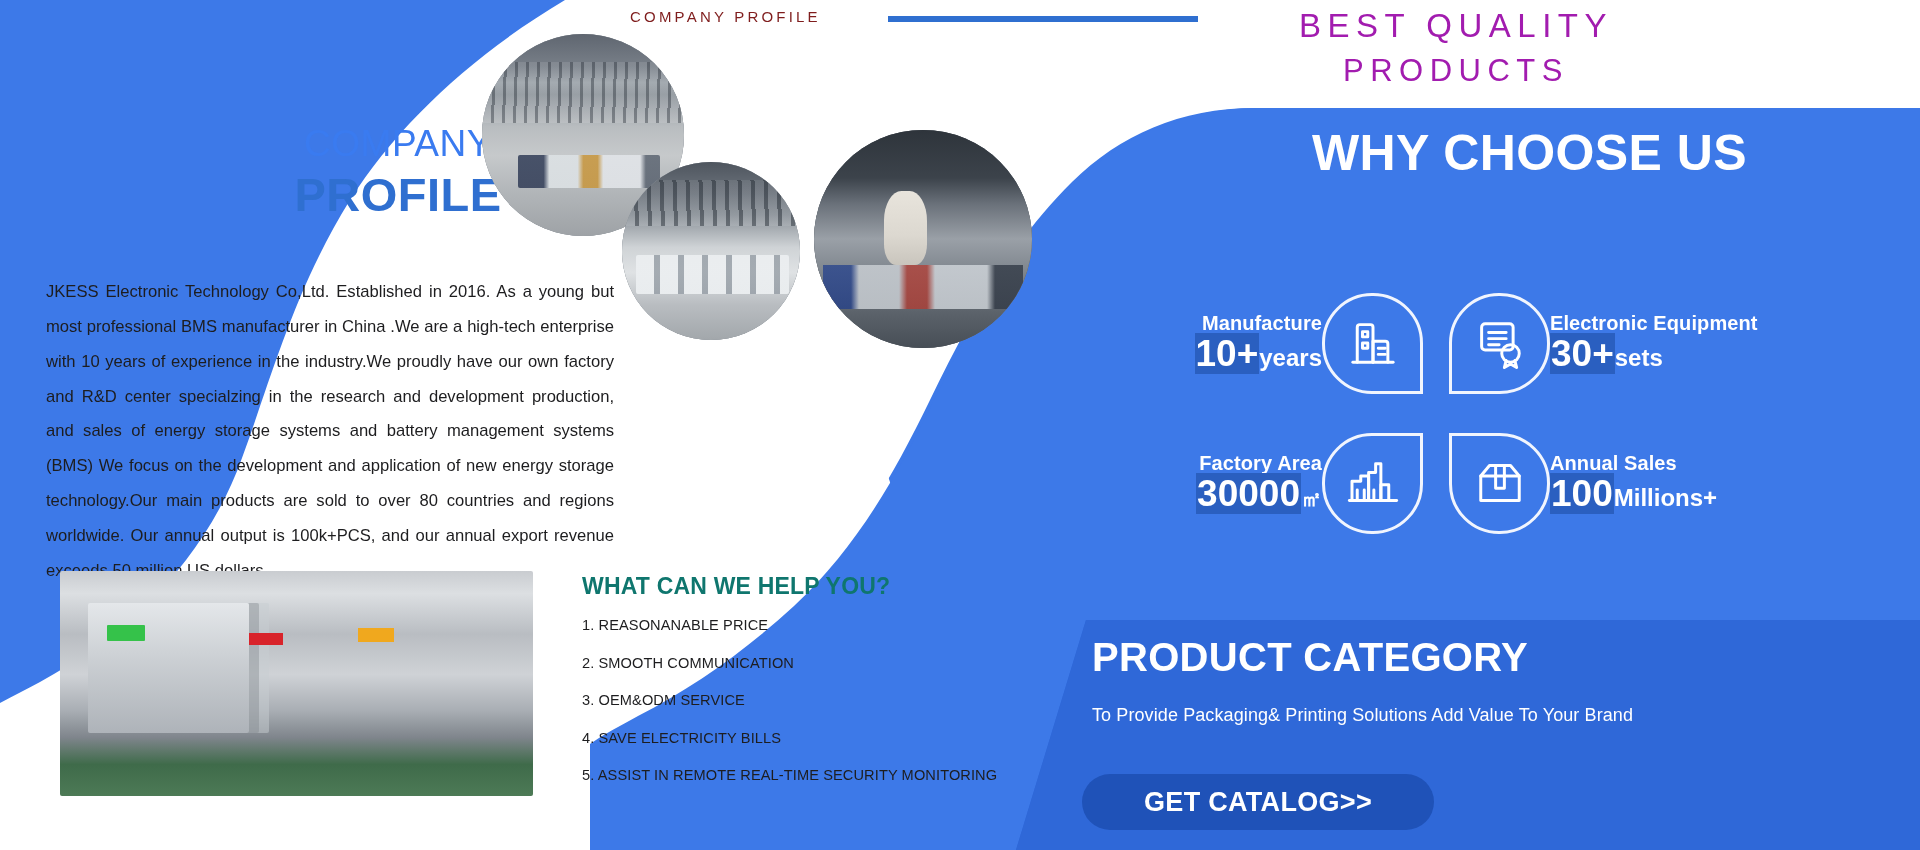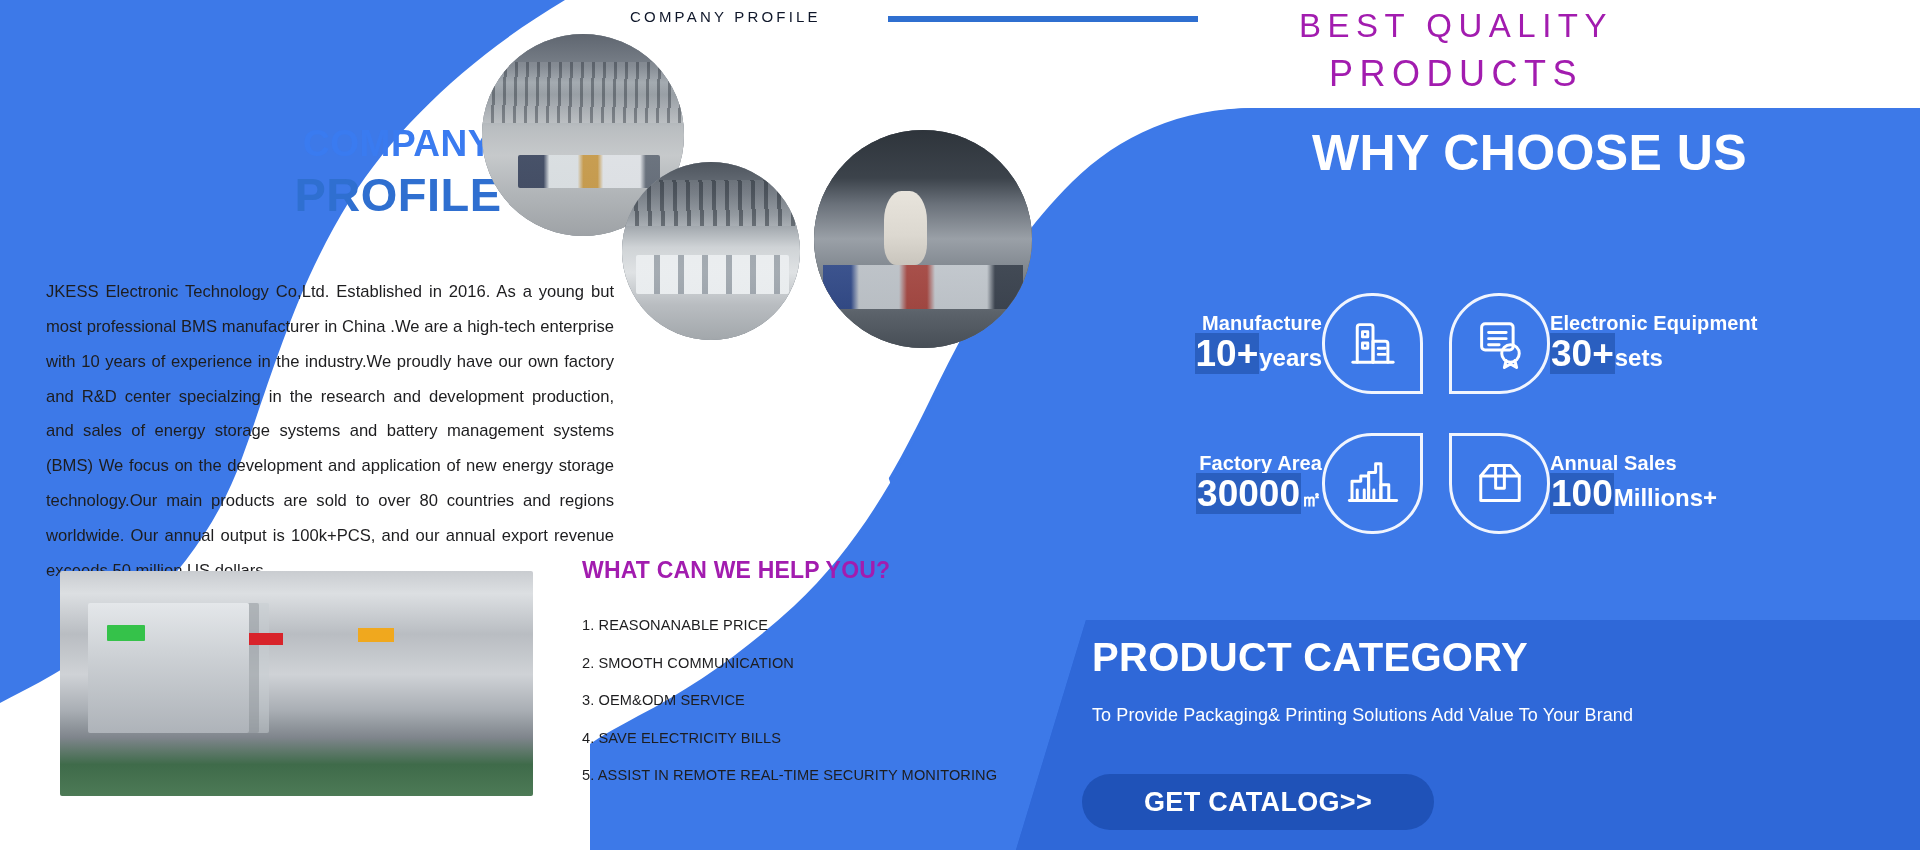--- a/index.html
+++ b/index.html
@@ -9,53 +9,53 @@
     background:#ffffff; position:relative;
   }
   #stage { position:absolute; inset:0; }
 
   
   .bg-svg { position:absolute; inset:0; width:1920px; height:850px; }
 
   
   .cp-eyebrow {
     position:absolute; left:630px; top:8px;
-    font-size:15px; letter-spacing:3.2px; color:#0f172a; font-weight:400;
+    font-size:15px; letter-spacing:3.2px; color:#7f1d1d; font-weight:400;
     white-space:nowrap;
   }
   .cp-rule {
     position:absolute; left:888px; top:16px; width:310px; height:6px;
     background:#2f6fd0;
   }
   .cp-title {
     position:absolute; left:248px; top:125px; width:300px;
     text-align:center; line-height:1.0;
   }
   .cp-title .l1 {
-    display:block; font-size:37px; font-weight:700; color:#3a7bf0;
+    display:block; font-size:37px; font-weight:400; color:#3a7bf0;
     letter-spacing:0.5px;
   }
   .cp-title .l2 {
     display:block; font-size:47px; font-weight:700; color:#2f6fd0;
     letter-spacing:0.5px; margin-top:9px;
   }
   .cp-body {
     position:absolute; left:46px; top:275px; width:568px;
     font-size:16.6px; line-height:2.10; color:#1d1d1f;
     text-align:justify; text-justify:inter-word;
   }
 
   
   .help-photo {
     position:absolute; left:60px; top:571px; width:473px; height:225px;
     border-radius:2px; overflow:hidden;
   }
   .help-title {
-    position:absolute; left:582px; top:557px;
-    font-size:23px; font-weight:700; color:#a21caf; letter-spacing:0.2px;
+    position:absolute; left:582px; top:573px;
+    font-size:23px; font-weight:700; color:#0f766e; letter-spacing:0.2px;
     white-space:nowrap;
   }
   .help-list {
     position:absolute; left:582px; top:617px; width:470px;
   }
   .help-list .hitem {
     font-size:14.6px; color:#1d1d1f; letter-spacing:0.1px;
     margin-bottom:21.5px; white-space:nowrap;
   }
 
@@ -69,21 +69,21 @@
   
   .bq {
     position:absolute; left:1156px; top:5px; width:600px;
     text-align:center; color:#a21caf;
   }
   .bq .b1 {
     display:block; font-size:33px; font-weight:300; letter-spacing:6.5px;
     line-height:1.25;
   }
   .bq .b2 {
-    display:block; font-size:36px; font-weight:300; letter-spacing:6.5px;
+    display:block; font-size:31px; font-weight:300; letter-spacing:6.5px;
     line-height:1.3; margin-top:5px;
   }
 
   .why-title {
     position:absolute; left:1312px; top:124px;
     font-size:50px; font-weight:700; color:#ffffff; letter-spacing:0.4px;
     white-space:nowrap;
   }
 
   

